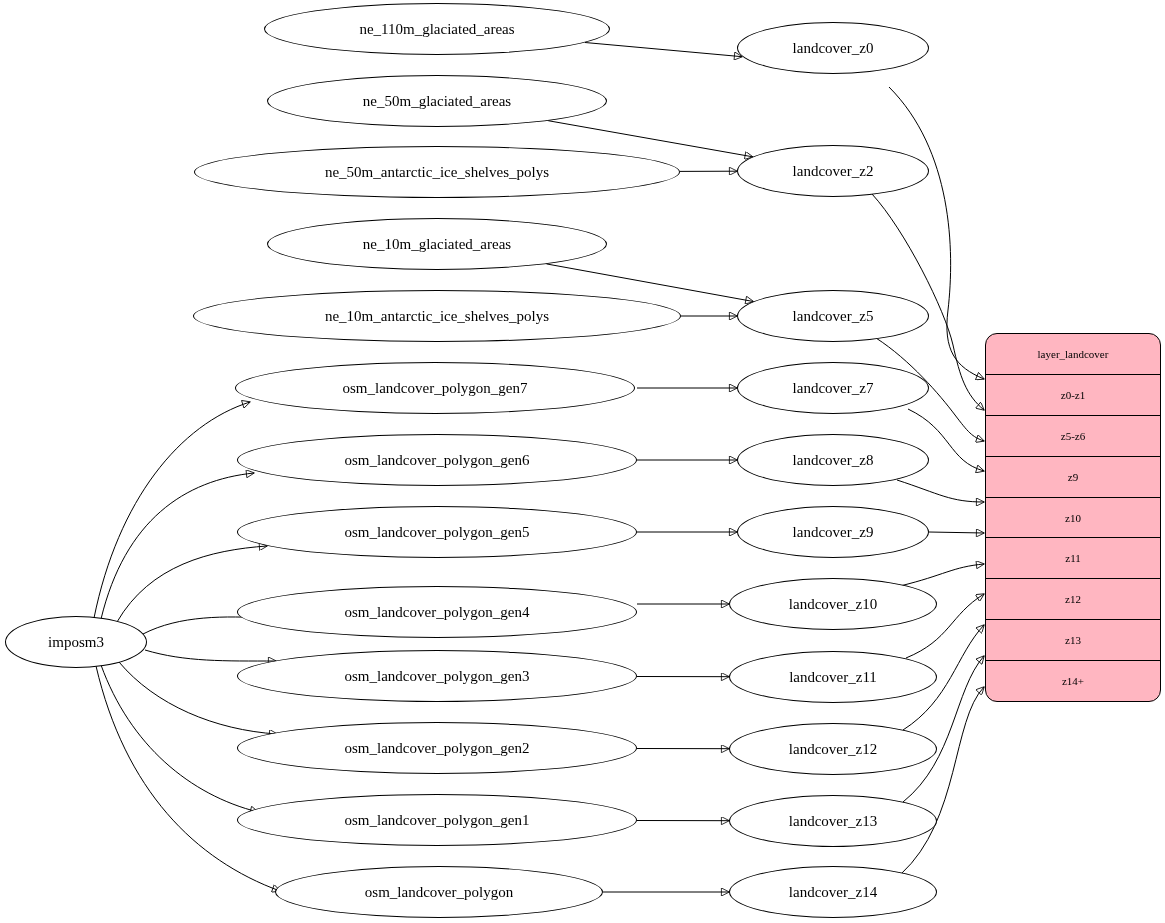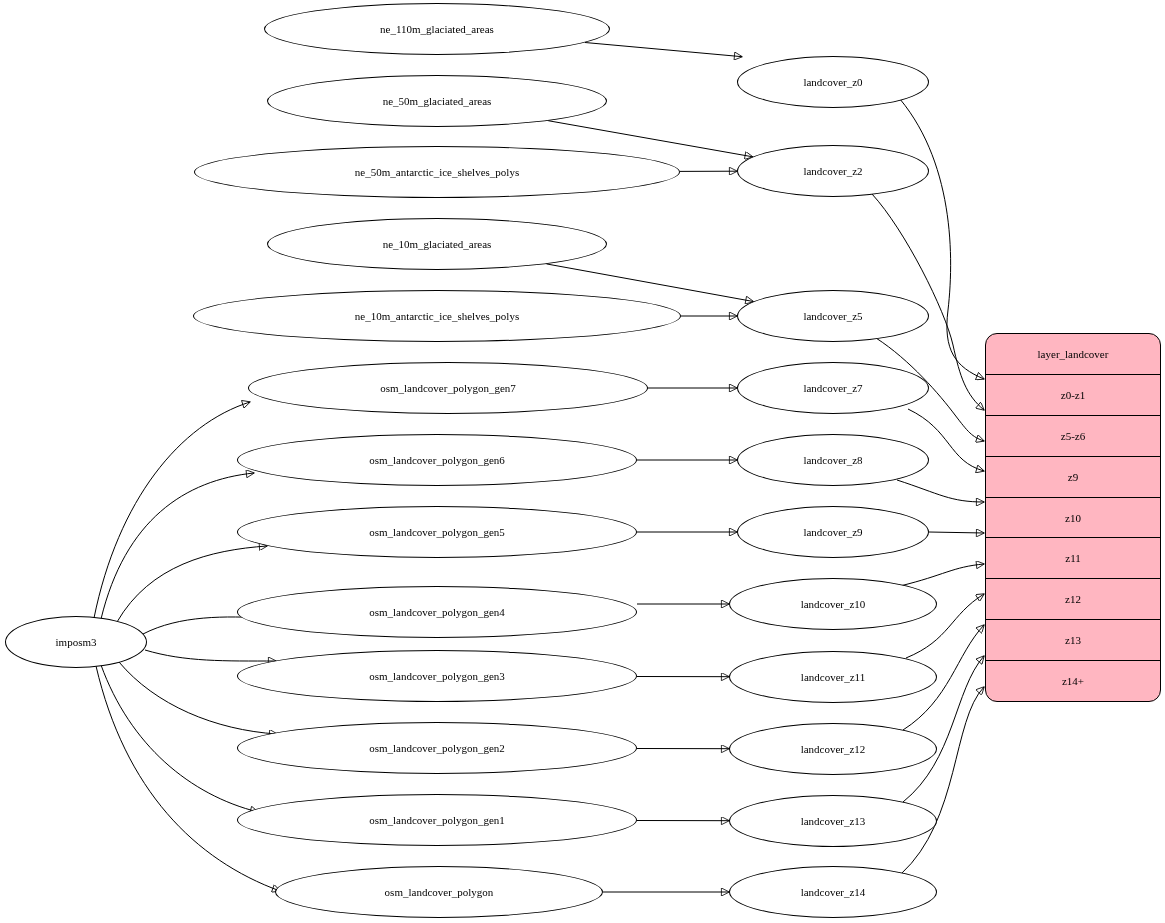--- a/index.html
+++ b/index.html
@@ -12,21 +12,21 @@
   }
   #edge-layer{position:absolute;left:0;top:0;width:1165px;height:923px;}
   #edge-layer path{stroke:#000;stroke-width:1;fill:none;}
   .node{
     position:absolute;
     box-sizing:border-box;
     border:1px solid #000;
     border-radius:50%;
     background:#fff;
     display:flex;align-items:center;justify-content:center;
-    font-size:11px;color:#000;
+    font-size:15px;color:#000;
     white-space:nowrap;
   }
   .record{
     position:absolute;
     box-sizing:border-box;
     border:1px solid #000;
     border-radius:12px;
     display:flex;flex-direction:column;
     overflow:hidden;
     font-size:11px;color:#000;
@@ -84,29 +84,29 @@
         <path d="M 901 874 C 960 820, 952 720, 984 687" marker-end="url(#arrow)"></path>
       </g>
   </svg>
   <div id="node-layer">
       <div class="node" style="left: 5px; top: 616px; width: 142px; height: 52px;">imposm3</div>
       <div class="node" style="left: 264px; top: 3px; width: 346px; height: 52px;">ne_110m_glaciated_areas</div>
       <div class="node" style="left: 267px; top: 75px; width: 340px; height: 52px;">ne_50m_glaciated_areas</div>
       <div class="node" style="left: 194px; top: 146px; width: 486px; height: 52px;">ne_50m_antarctic_ice_shelves_polys</div>
       <div class="node" style="left: 267px; top: 218px; width: 340px; height: 52px;">ne_10m_glaciated_areas</div>
       <div class="node" style="left: 193px; top: 290px; width: 488px; height: 52px;">ne_10m_antarctic_ice_shelves_polys</div>
-      <div class="node" style="left: 248px; top: 362px; width: 400px; height: 52px;">osm_landcover_polygon_gen7</div>
+      <div class="node" style="left: 235px; top: 362px; width: 400px; height: 52px;">osm_landcover_polygon_gen7</div>
       <div class="node" style="left: 237px; top: 434px; width: 400px; height: 52px;">osm_landcover_polygon_gen6</div>
       <div class="node" style="left: 237px; top: 506px; width: 400px; height: 52px;">osm_landcover_polygon_gen5</div>
       <div class="node" style="left: 237px; top: 586px; width: 400px; height: 52px;">osm_landcover_polygon_gen4</div>
       <div class="node" style="left: 237px; top: 650px; width: 400px; height: 52px;">osm_landcover_polygon_gen3</div>
       <div class="node" style="left: 237px; top: 722px; width: 400px; height: 52px;">osm_landcover_polygon_gen2</div>
       <div class="node" style="left: 237px; top: 794px; width: 400px; height: 52px;">osm_landcover_polygon_gen1</div>
       <div class="node" style="left: 275px; top: 866px; width: 328px; height: 52px;">osm_landcover_polygon</div>
-      <div class="node" style="left: 737px; top: 56px; width: 192px; height: 52px;">landcover_z0</div>
+      <div class="node" style="left: 737px; top: 22px; width: 192px; height: 52px;">landcover_z0</div>
       <div class="node" style="left: 737px; top: 145px; width: 192px; height: 52px;">landcover_z2</div>
       <div class="node" style="left: 737px; top: 290px; width: 192px; height: 52px;">landcover_z5</div>
       <div class="node" style="left: 737px; top: 362px; width: 192px; height: 52px;">landcover_z7</div>
       <div class="node" style="left: 737px; top: 434px; width: 192px; height: 52px;">landcover_z8</div>
       <div class="node" style="left: 737px; top: 506px; width: 192px; height: 52px;">landcover_z9</div>
       <div class="node" style="left: 729px; top: 578px; width: 208px; height: 52px;">landcover_z10</div>
       <div class="node" style="left: 729px; top: 651px; width: 208px; height: 52px;">landcover_z11</div>
       <div class="node" style="left: 729px; top: 723px; width: 208px; height: 52px;">landcover_z12</div>
       <div class="node" style="left: 729px; top: 795px; width: 208px; height: 52px;">landcover_z13</div>
       <div class="node" style="left: 729px; top: 866px; width: 208px; height: 52px;">landcover_z14</div>

